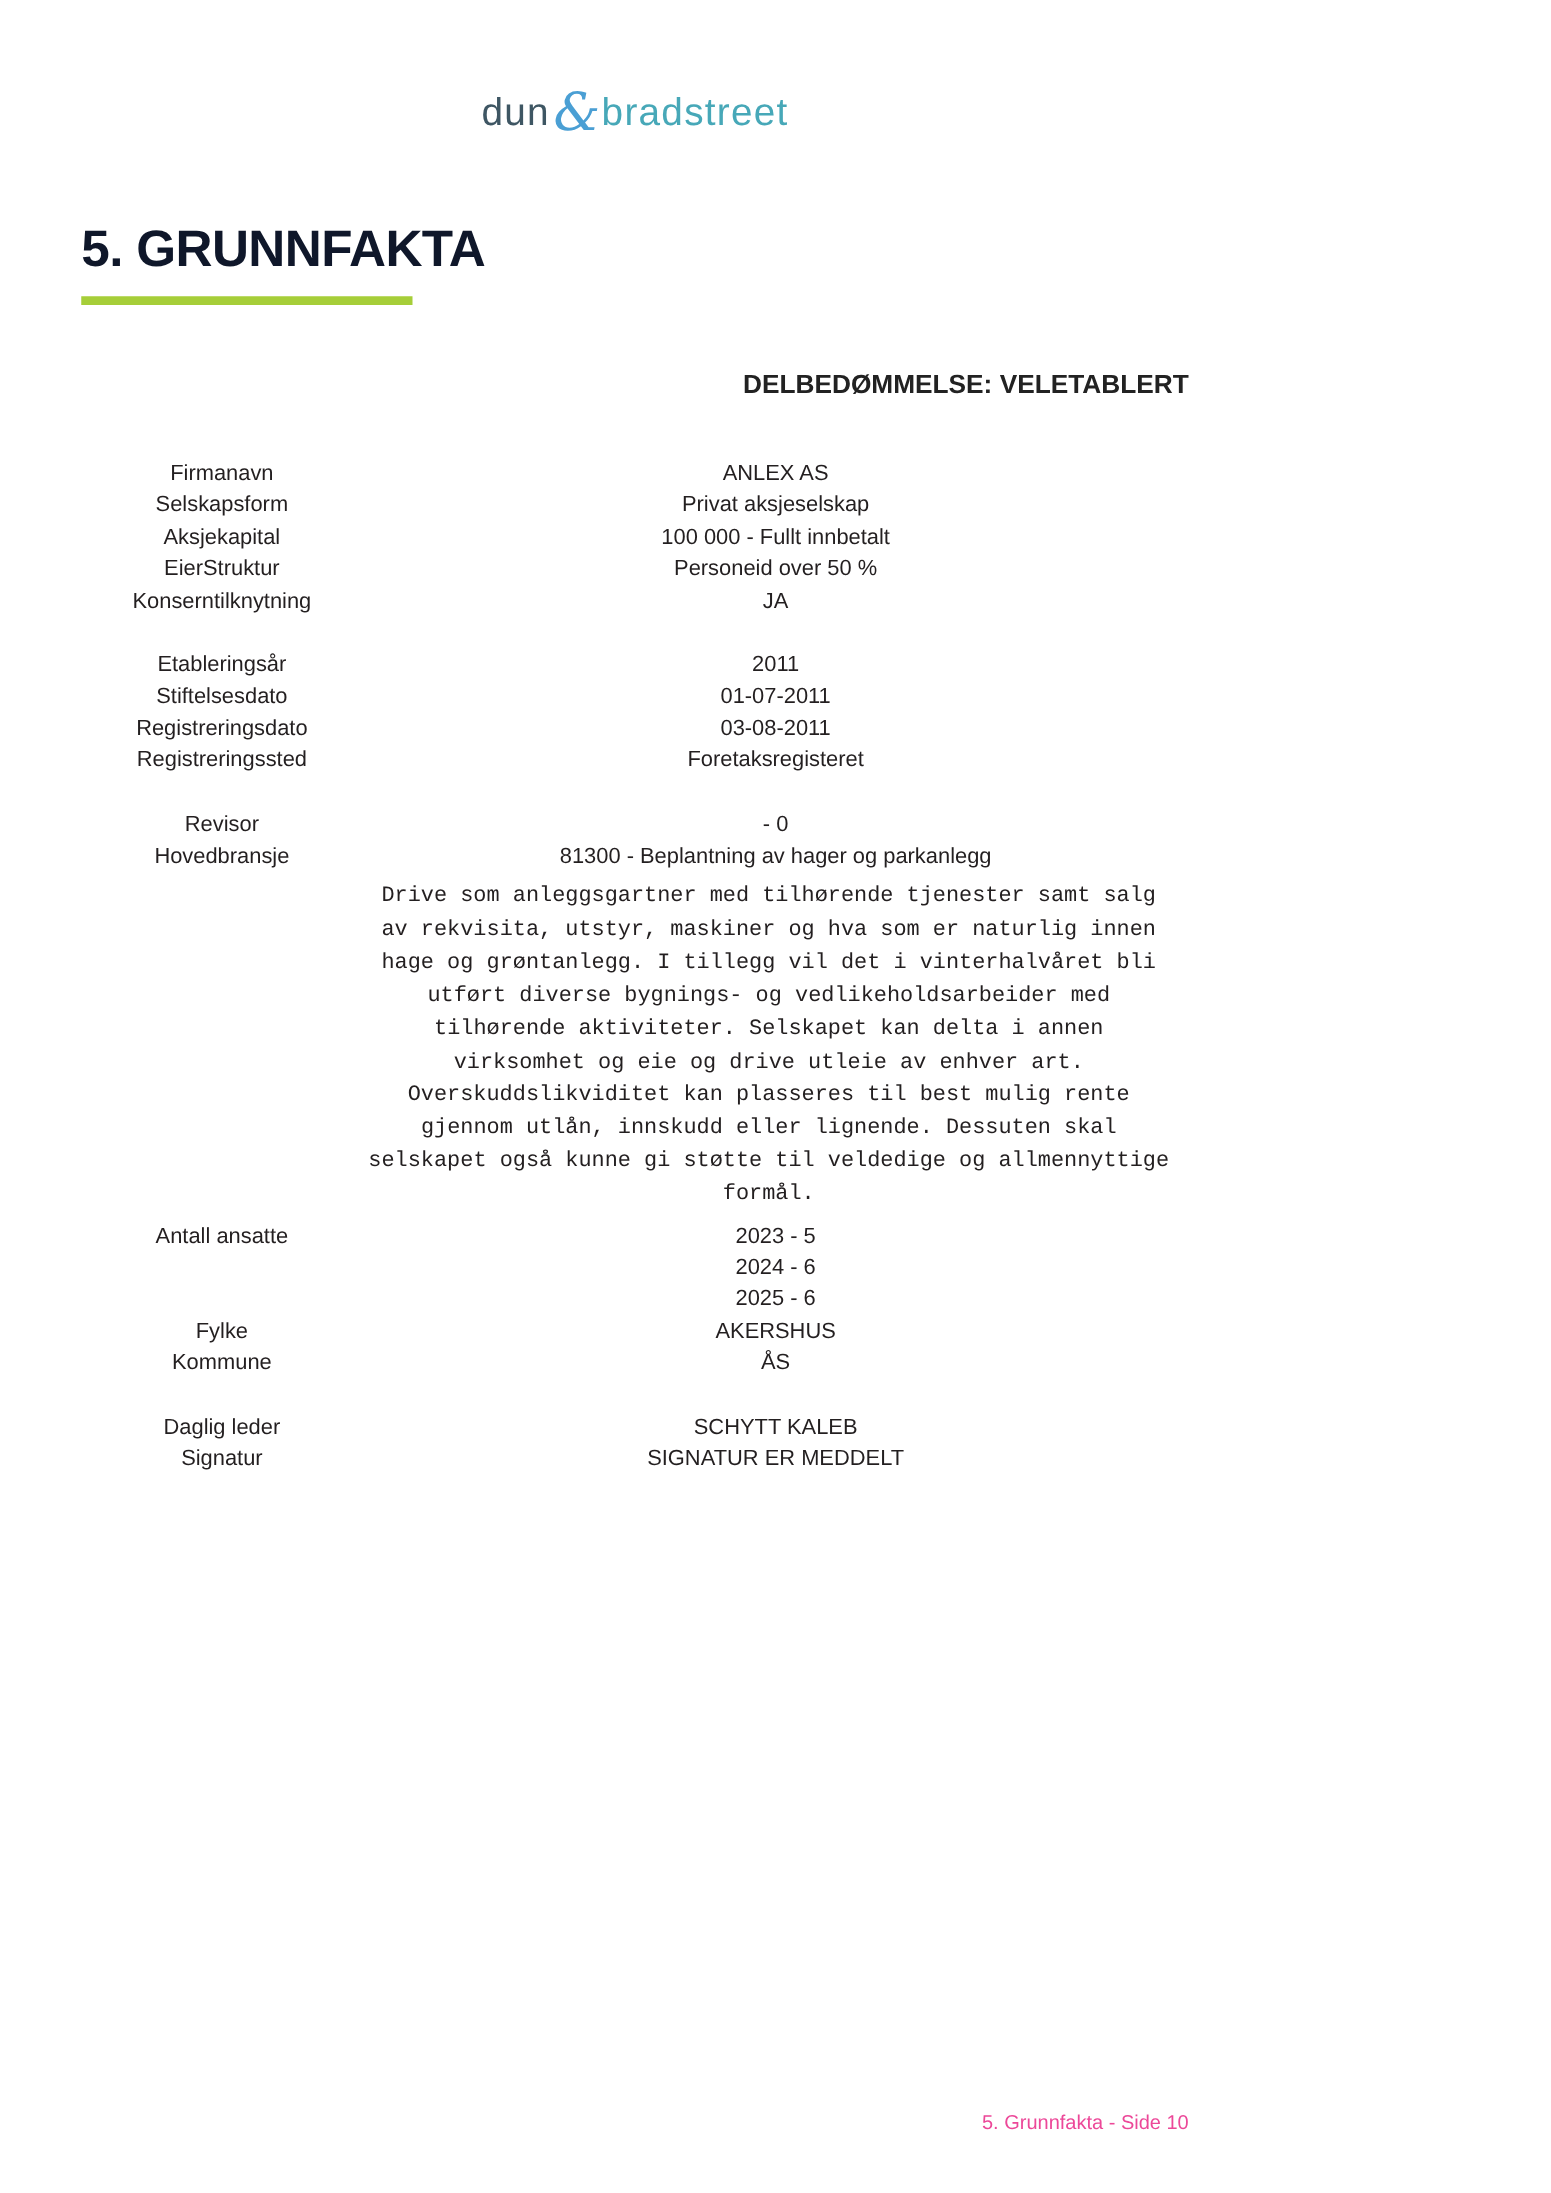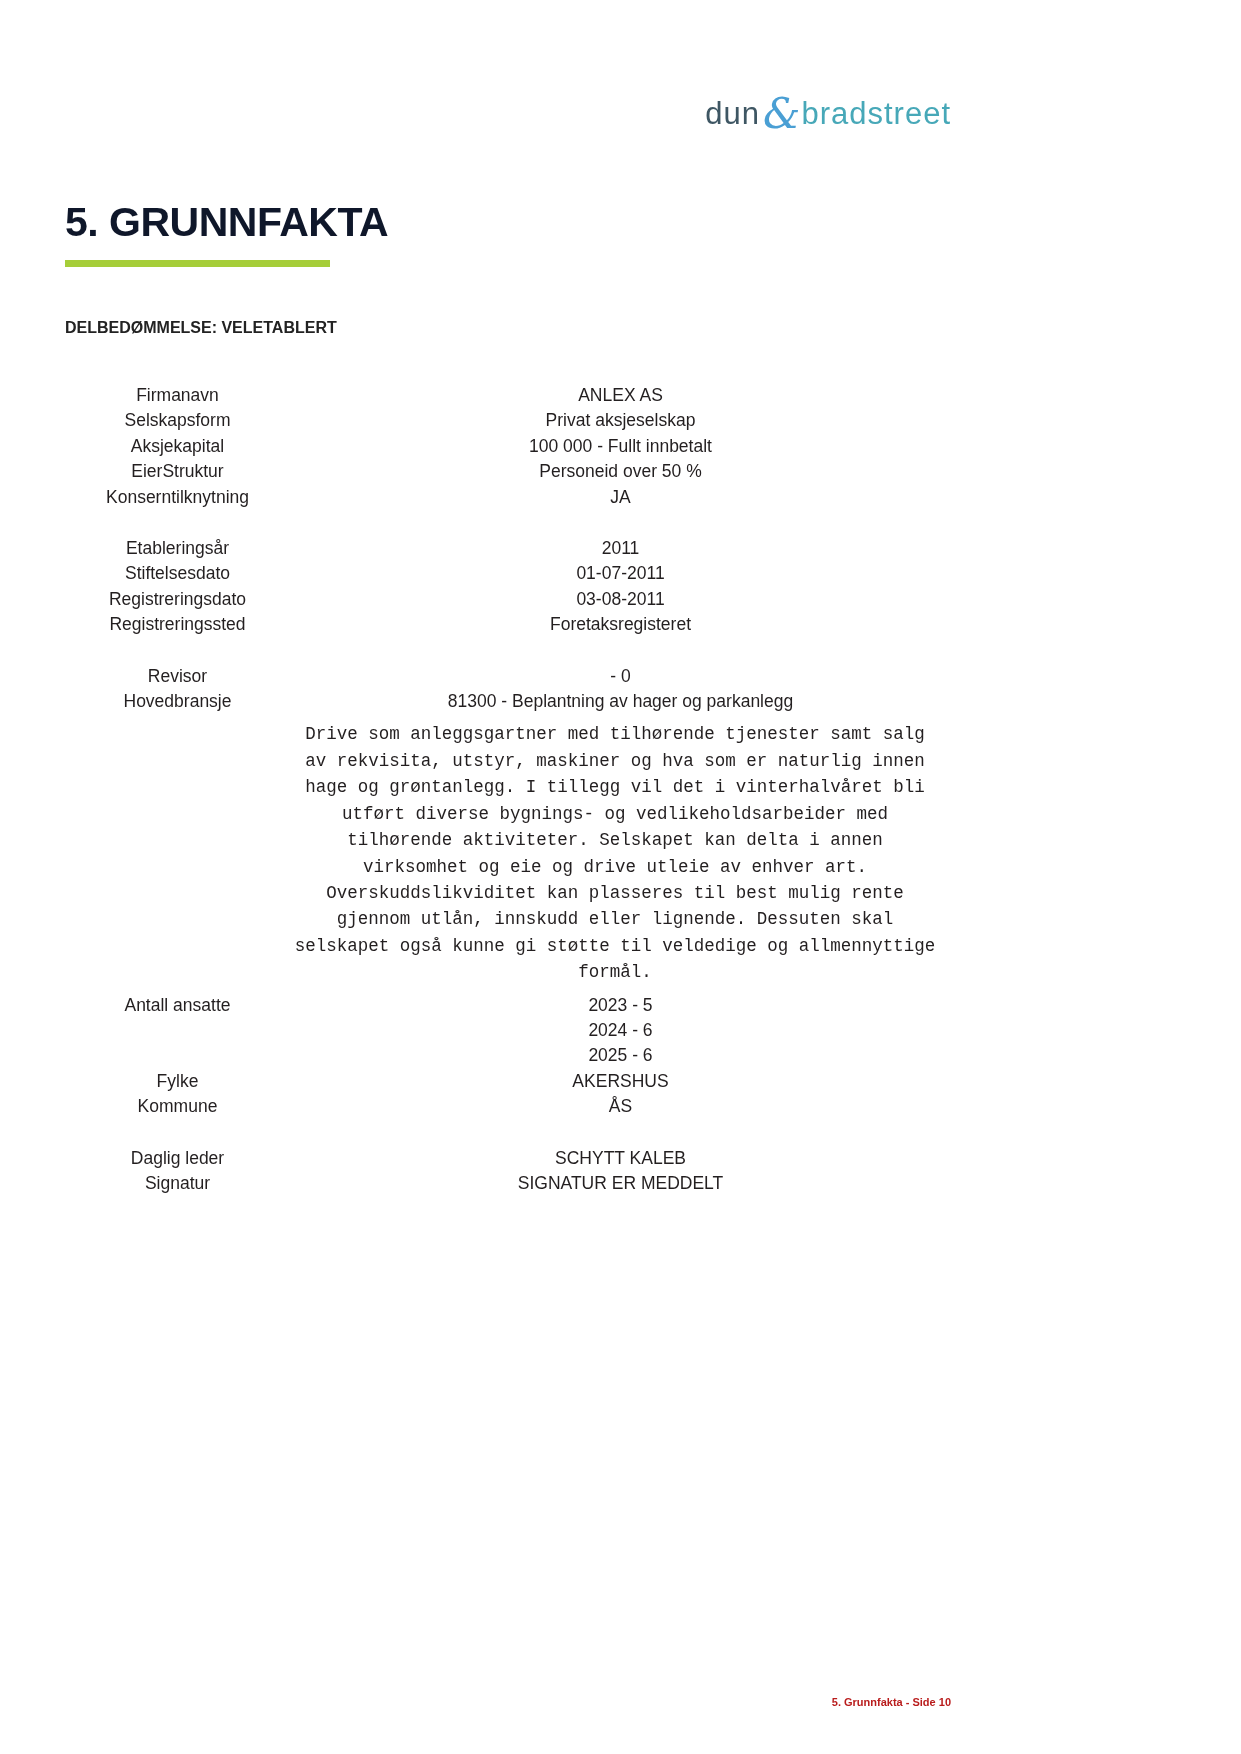--- a/index.html
+++ b/index.html
@@ -16,22 +16,22 @@
     overflow: hidden;
   }
   .content {
     position: absolute;
     left: 65px;
     top: 0;
     width: 886px;
   }
   
   .logo-row {
-    margin-top: 94px;
-    text-align: right;
+    margin-top: 70px;
+    text-align: center;
     line-height: 40px;
     white-space: nowrap;
   }
   .logo-dun {
     color: #3e5663;
     font-size: 31px;
     letter-spacing: 1px;
   }
   .logo-amp {
     color: #4a9fd4;
@@ -55,21 +55,22 @@
     color: #0f172a;
   }
   .accent-bar {
     width: 265px;
     height: 7px;
     background: #a6ce39;
     margin-top: 14px;
   }
   .assessment {
     margin-top: 52px;
-    font-size: 16px;
+    text-align: right;
+    font-size: 21px;
     font-weight: bold;
     color: #222222;
     letter-spacing: 0;
   }
   
   .facts {
     margin-top: 46px;
     font-size: 17.5px;
     text-align: center;
   }
@@ -89,23 +90,22 @@
     line-height: 26.4px;
     font-size: 17.5px;
     font-family: Liberation Mono, monospace;
   }
   .multiline .value div { line-height: 25.4px; }
   
   .footer {
     position: absolute;
     right: 290px;
     bottom: 46px;
-    font-size: 11px;
-    color: #b91c1c;
-    font-weight: bold;
+    font-size: 16px;
+    color: #ec4899;
   }
 </style>
 </head>
 <body>
 
 <div class="page">
   <div class="content">
 
     <div class="logo-row">
       <span class="logo">

